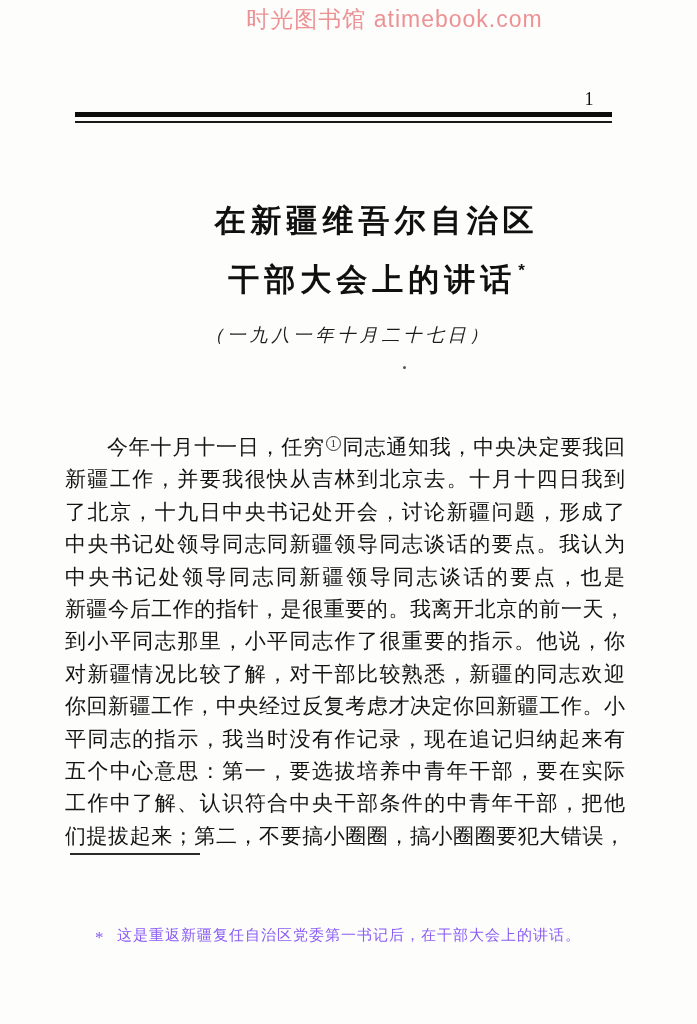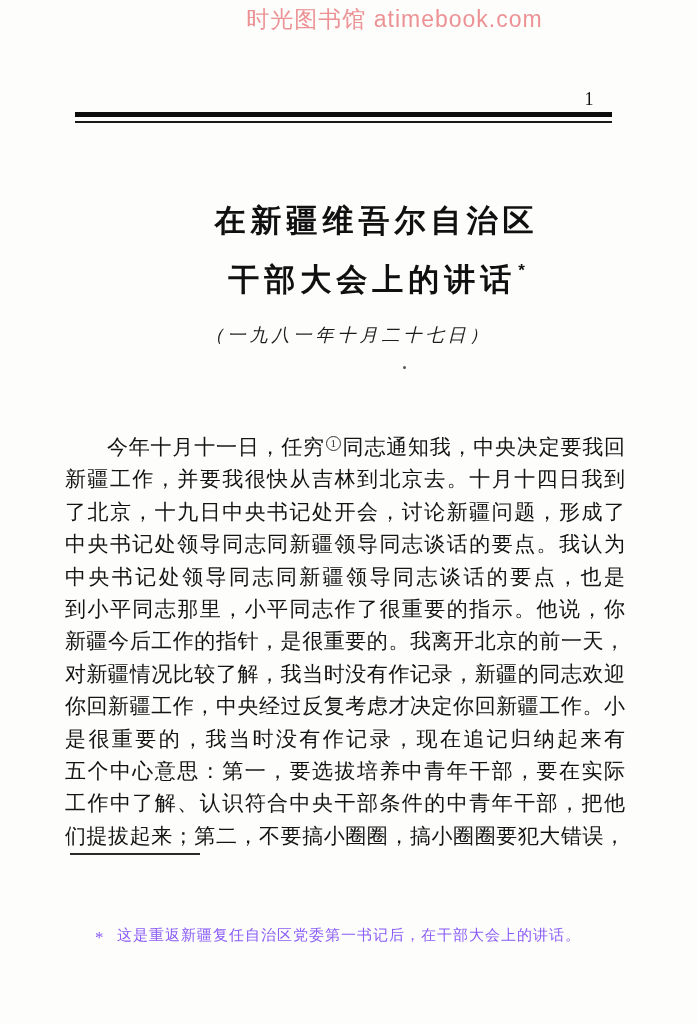--- a/index.html
+++ b/index.html
@@ -172,25 +172,25 @@
   <div class="dateline">（一九八一年十月二十七日）</div>
 
   <div class="stray-dot"></div>
 
   <div class="body-text">
     <div class="bline first"><span>今年十月十一日，任穷</span><span class="fnref">1</span><span>同志通知我，中央决定要我回</span></div>
     <div class="bline">新疆工作，并要我很快从吉林到北京去。十月十四日我到</div>
     <div class="bline">了北京，十九日中央书记处开会，讨论新疆问题，形成了</div>
     <div class="bline">中央书记处领导同志同新疆领导同志谈话的要点。我认为</div>
     <div class="bline">中央书记处领导同志同新疆领导同志谈话的要点，也是</div>
+    <div class="bline">新疆今后工作的指针，是很重要的。我离开北京的前一天，</div>
     <div class="bline">到小平同志那里，小平同志作了很重要的指示。他说，你</div>
-    <div class="bline">新疆今后工作的指针，是很重要的。我离开北京的前一天，</div>
-    <div class="bline">对新疆情况比较了解，我当时没有作记录，新疆的同志欢迎</div>
+    <div class="bline">对新疆情况比较了解，对干部比较熟悉，新疆的同志欢迎</div>
     <div class="bline">你回新疆工作，中央经过反复考虑才决定你回新疆工作。小</div>
-    <div class="bline">是很重要的，我当时没有作记录，现在追记归纳起来有</div>
+    <div class="bline">平同志的指示，我当时没有作记录，现在追记归纳起来有</div>
     <div class="bline">五个中心意思：第一，要选拔培养中青年干部，要在实际</div>
     <div class="bline">工作中了解、认识符合中央干部条件的中青年干部，把他</div>
     <div class="bline">们提拔起来；第二，不要搞小圈圈，搞小圈圈要犯大错误，</div>
   </div>
 
   <div class="fn-rule"></div>
 
   <div class="footnote">
     <span class="fn-marker">*</span><span>这是重返新疆复任自治区党委第一书记后，在干部大会上的讲话。</span>
   </div>

